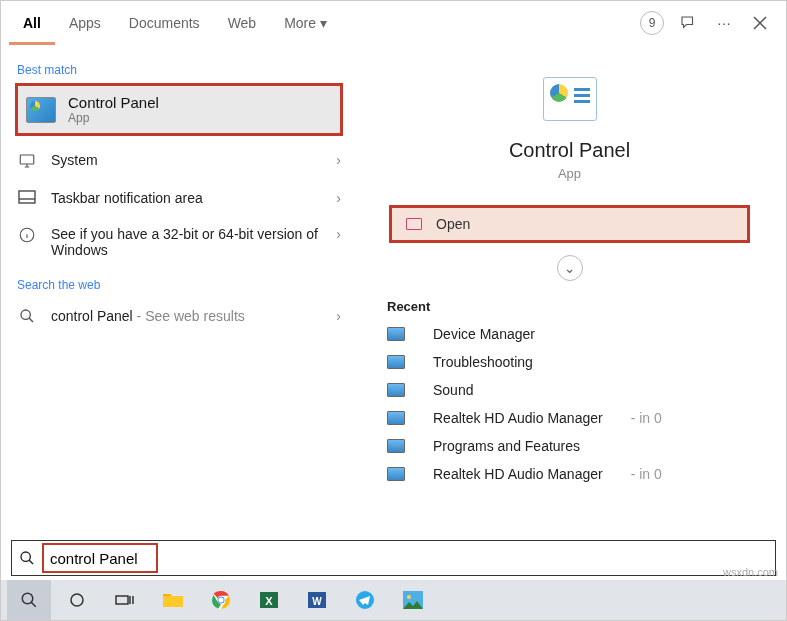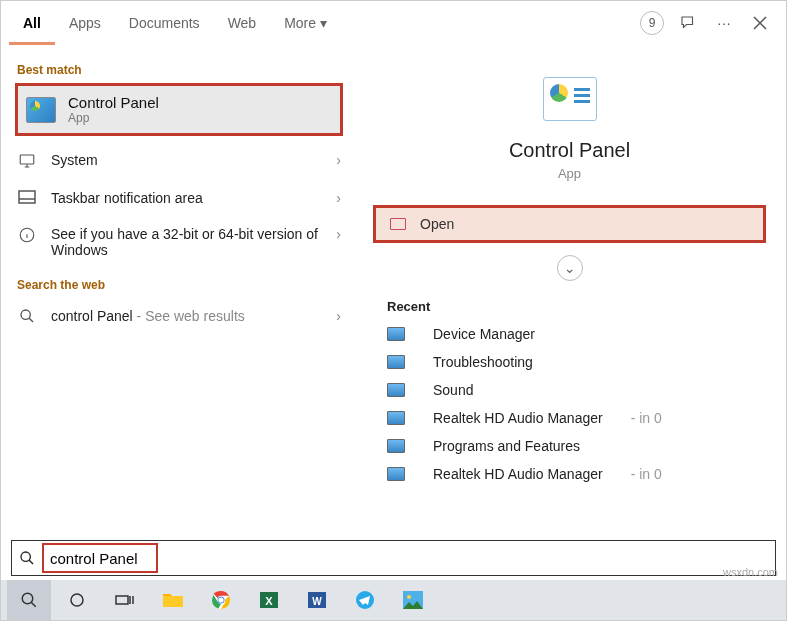--- a/index.html
+++ b/index.html
@@ -5,40 +5,40 @@
 *{margin:0;padding:0;box-sizing:border-box;font-family:"Segoe UI",Arial,sans-serif}
 body{width:787px;height:621px;background:#fff;position:relative;overflow:hidden;font-size:14px;border:1px solid #ccc}
 .tabs{display:flex;align-items:center;height:44px;padding:0 8px;gap:0}
 .tab{padding:0 14px;height:44px;line-height:44px;color:#666;cursor:pointer}
 .tab.active{color:#000;font-weight:600;border-bottom:3px solid #e98f6c}
 .tab-spacer{flex:1}
 .hdr-btn{width:36px;height:36px;display:flex;align-items:center;justify-content:center;color:#555;border-radius:4px}
 .badge{width:24px;height:24px;border:1px solid #bbb;border-radius:50%;display:flex;align-items:center;justify-content:center;font-size:12px;color:#555}
 .main{display:flex;height:488px}
 .left{width:356px;padding:8px 0;overflow:hidden}
-.sec-label{font-size:12px;font-weight:700;padding:10px 16px 6px;color:#a16207}
+.sec-label{font-size:12px;font-weight:400;padding:10px 16px 6px;color:#3b82f6}
 .best{margin:0 14px 6px;border:3px solid #c0392b;background:#e9e9e9;display:flex;align-items:center;padding:8px;gap:12px}
 .cp-icon{width:30px;height:26px;background:linear-gradient(135deg,#4fb0e8,#2e7fc1);border:1px solid #888;border-radius:2px;position:relative}
 .cp-icon::after{content:"";position:absolute;left:3px;top:3px;width:10px;height:10px;border-radius:50%;background:conic-gradient(#ffd23f 0 120deg,#5cb85c 120deg 240deg,#3b8ec9 240deg 360deg)}
 .best-title{font-size:15px;color:#111}
 .best-sub{font-size:12px;color:#777}
 .row{display:flex;align-items:flex-start;padding:10px 16px;gap:14px;color:#222;cursor:pointer}
 .row .ico{width:20px;display:flex;justify-content:center;color:#555}
 .row .txt{flex:1}
 .row .chev{color:#888}
 .sub{color:#888}
 .right{flex:1;padding:14px 12px 0 8px}
 .card{background:#fff}
 .hero{display:flex;flex-direction:column;align-items:center;padding:18px 0 24px}
 .hero-icon{width:54px;height:44px;background:#fff;border:1px solid #9cc2e0;border-radius:3px;position:relative;margin-bottom:18px}
 .hero-icon::before{content:"";position:absolute;left:6px;top:6px;width:18px;height:18px;border-radius:50%;background:conic-gradient(#ffd23f 0 120deg,#5cb85c 120deg 240deg,#3b8ec9 240deg 360deg)}
 .hero-icon::after{content:"";position:absolute;right:6px;top:10px;width:16px;height:3px;background:#3b8ec9;box-shadow:0 6px 0 #3b8ec9,0 12px 0 #3b8ec9}
 .hero-title{font-size:20px;color:#222;margin-bottom:4px}
 .hero-sub{font-size:13px;color:#888}
-.open{margin:0 8px;border:3px solid #c0392b;background:#f7e2da;display:flex;align-items:center;padding:8px 14px;gap:14px;color:#333}
+.open{margin:0 24px;border:3px solid #c0392b;background:#f7e2da;display:flex;align-items:center;padding:8px 14px;gap:14px;color:#333}
 .open-ico{width:16px;height:12px;border:1px solid #c46;border-radius:1px;position:relative}
 .expand{display:flex;justify-content:center;margin:12px 0}
 .circ{width:26px;height:26px;border:1px solid #bbb;border-radius:50%;display:flex;align-items:center;justify-content:center;color:#666}
 .recent-label{font-size:13px;font-weight:700;padding:6px 22px;color:#222}
 .rec{display:flex;align-items:center;gap:28px;padding:6px 22px;color:#222;font-size:14px}
 .rec .mini{width:18px;height:14px;background:linear-gradient(#6eb9f0,#3a87c7);border:1px solid #666;border-radius:1px}
 .rec .suf{color:#999}
 .searchbar{position:absolute;left:10px;right:10px;top:539px;height:36px;border:1px solid #333;background:#fff;display:flex;align-items:center}
 .searchbar .sico{width:30px;display:flex;justify-content:center;color:#333}
 .searchbar .inpwrap{border:2px solid #c0392b;height:30px;display:flex;align-items:center;padding:0 6px}

